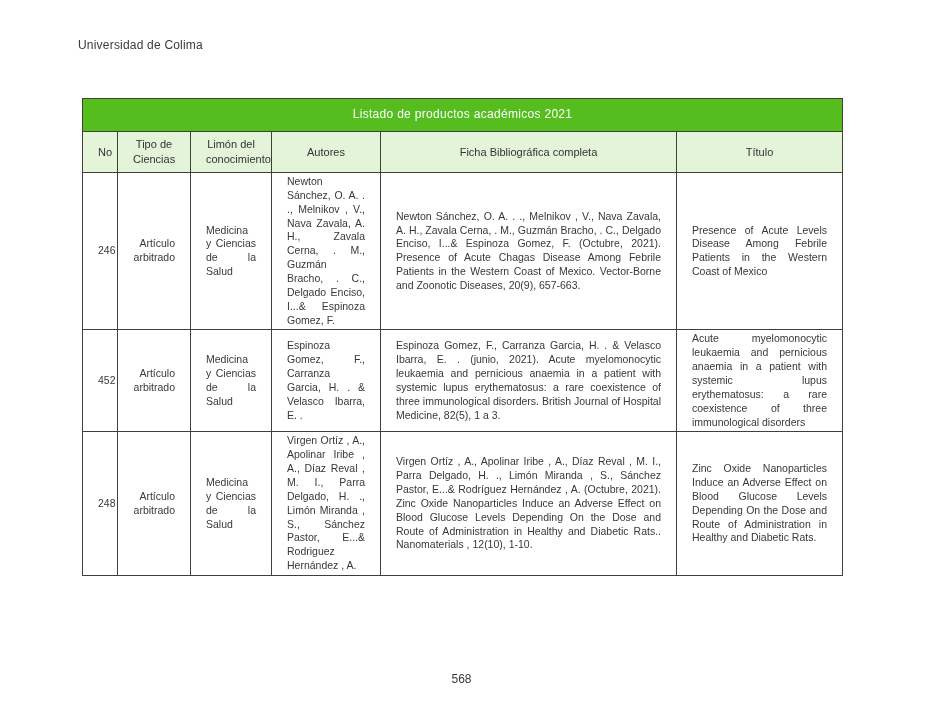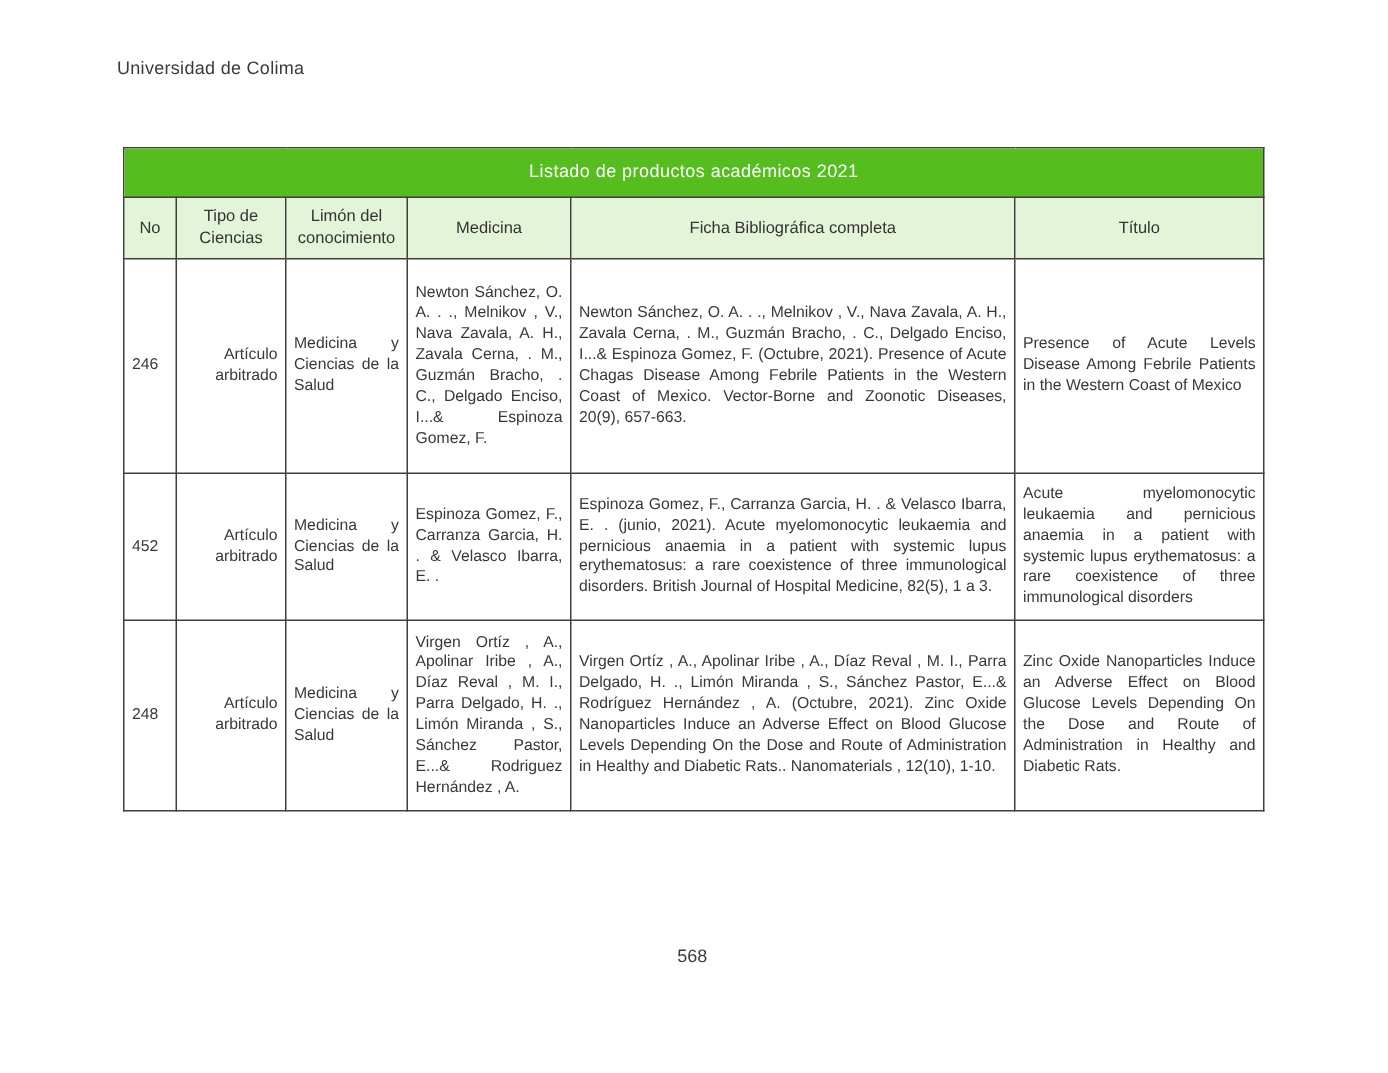--- a/index.html
+++ b/index.html
@@ -29,21 +29,21 @@
     left: 82px;
     top: 98px;
     width: 760px;
     border-collapse: collapse;
     table-layout: fixed;
     font-size: 10.5px;
     color: #383838;
   }
   .doc-table td, .doc-table th {
     border: 1.5px solid #3f4038;
-    padding: 2px 5px;
+    padding: 2px 15px;
     vertical-align: middle;
     overflow: hidden;
     line-height: 1.32;
     font-weight: normal;
   }
   .title-band {
     background: #55be1e;
     color: #ffffff;
     text-align: center;
     font-size: 12px;
@@ -56,21 +56,21 @@
     font-size: 11px;
     height: 36px;
     color: #333333;
   }
   .cell-no { }
   .cell-left { text-align: right; }
   .cell-just { text-align: justify; }
   .footer-page {
     position: absolute;
     left: 0;
-    top: 630px;
+    top: 672px;
     width: 100%;
     text-align: center;
     font-size: 12px;
     color: #3a3a3a;
   }
 </style>
 </head>
 <body>
 
 <div class="page">
@@ -89,21 +89,21 @@
 
     <tbody>
         <tr>
       <td class="title-band" colspan="6">Listado de productos académicos 2021</td>
     </tr>
 
     <tr>
       <th class="col-header">No</th>
       <th class="col-header">Tipo de Ciencias</th>
       <th class="col-header">Limón del conocimiento</th>
-      <th class="col-header">Medicina</th>
+      <th class="col-header">Autores</th>
       <th class="col-header">Ficha Bibliográfica completa</th>
       <th class="col-header">Título</th>
     </tr>
 
 
     <tr style="height:143px">
       <td class="cell-no">246</td>
       <td class="cell-left">Artículo arbitrado</td>
       <td class="cell-just">Medicina y Ciencias de la Salud</td>
       <td class="cell-just">Newton Sánchez, O. A. . ., Melnikov , V., Nava Zavala, A. H., Zavala Cerna, . M., Guzmán Bracho, . C., Delgado Enciso, I...&amp; Espinoza Gomez, F.</td>

